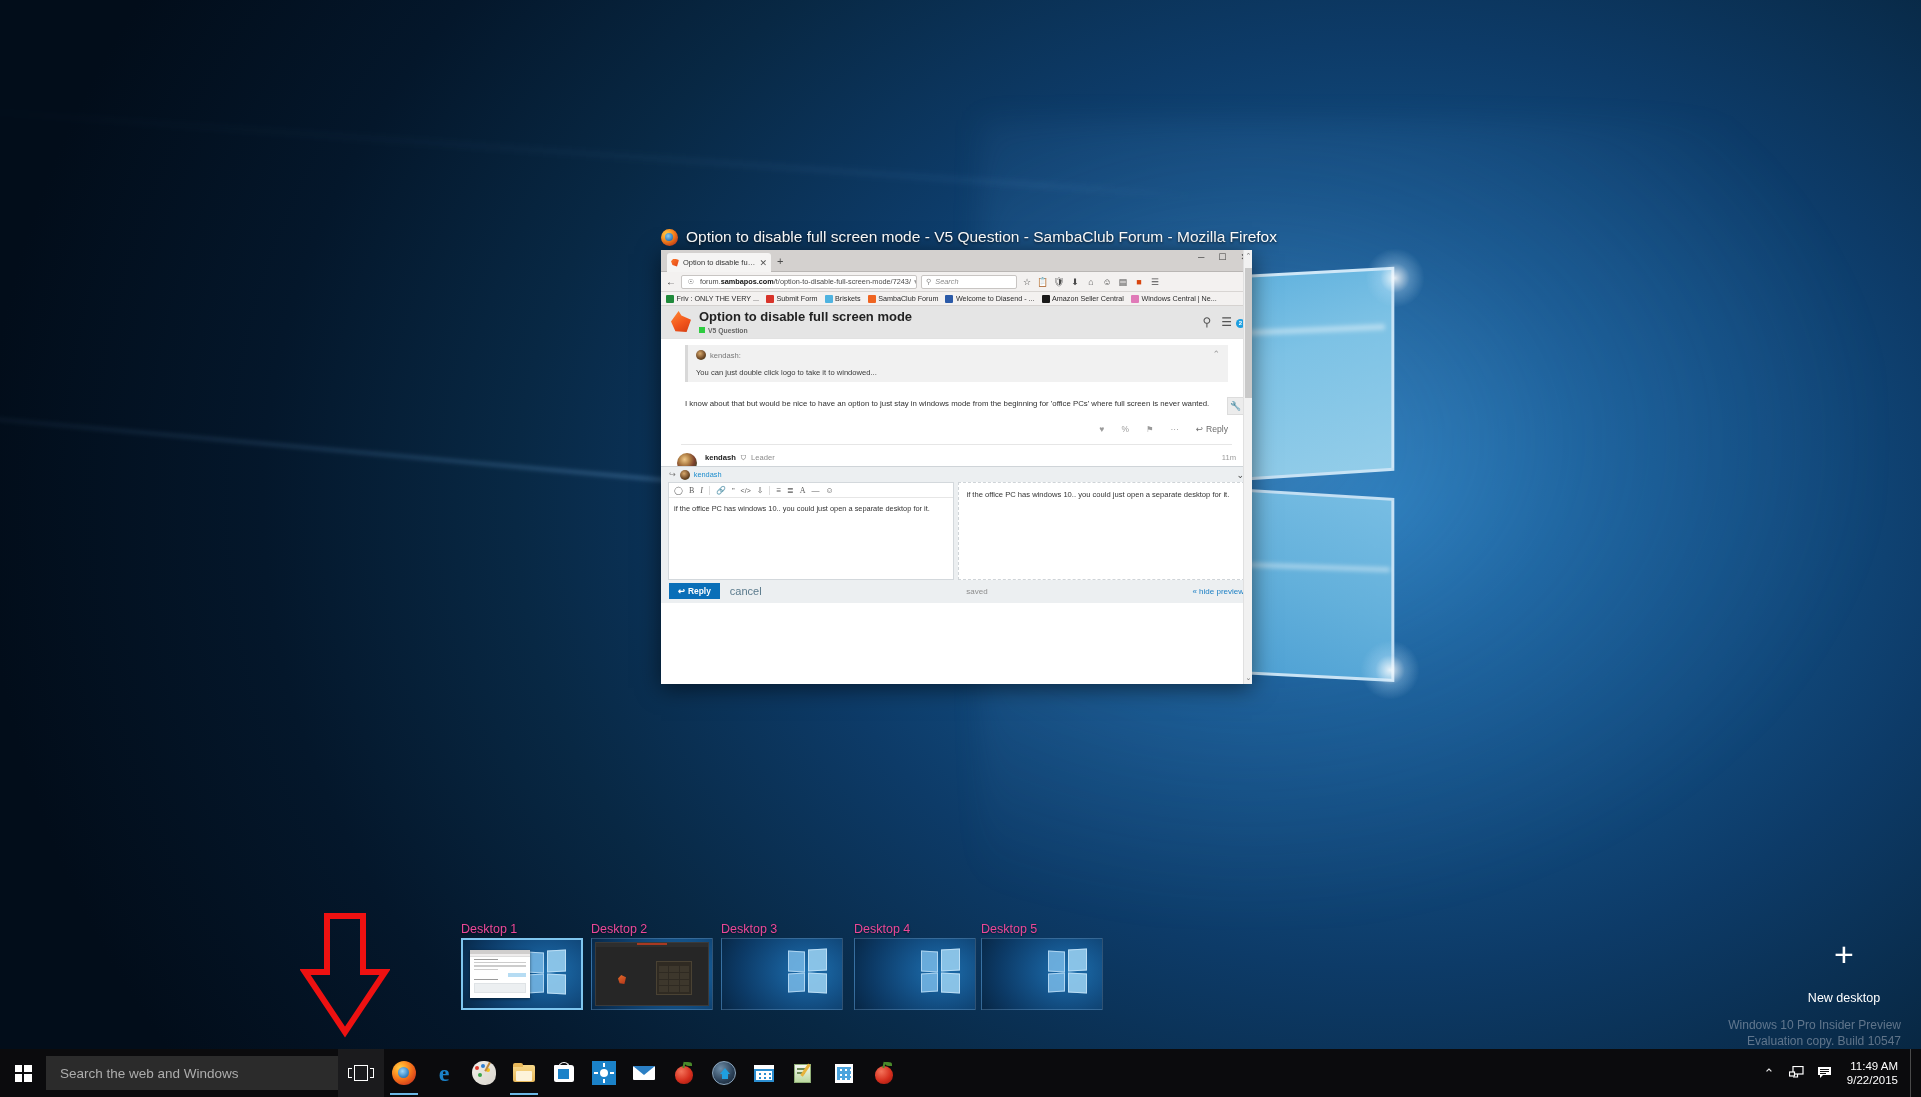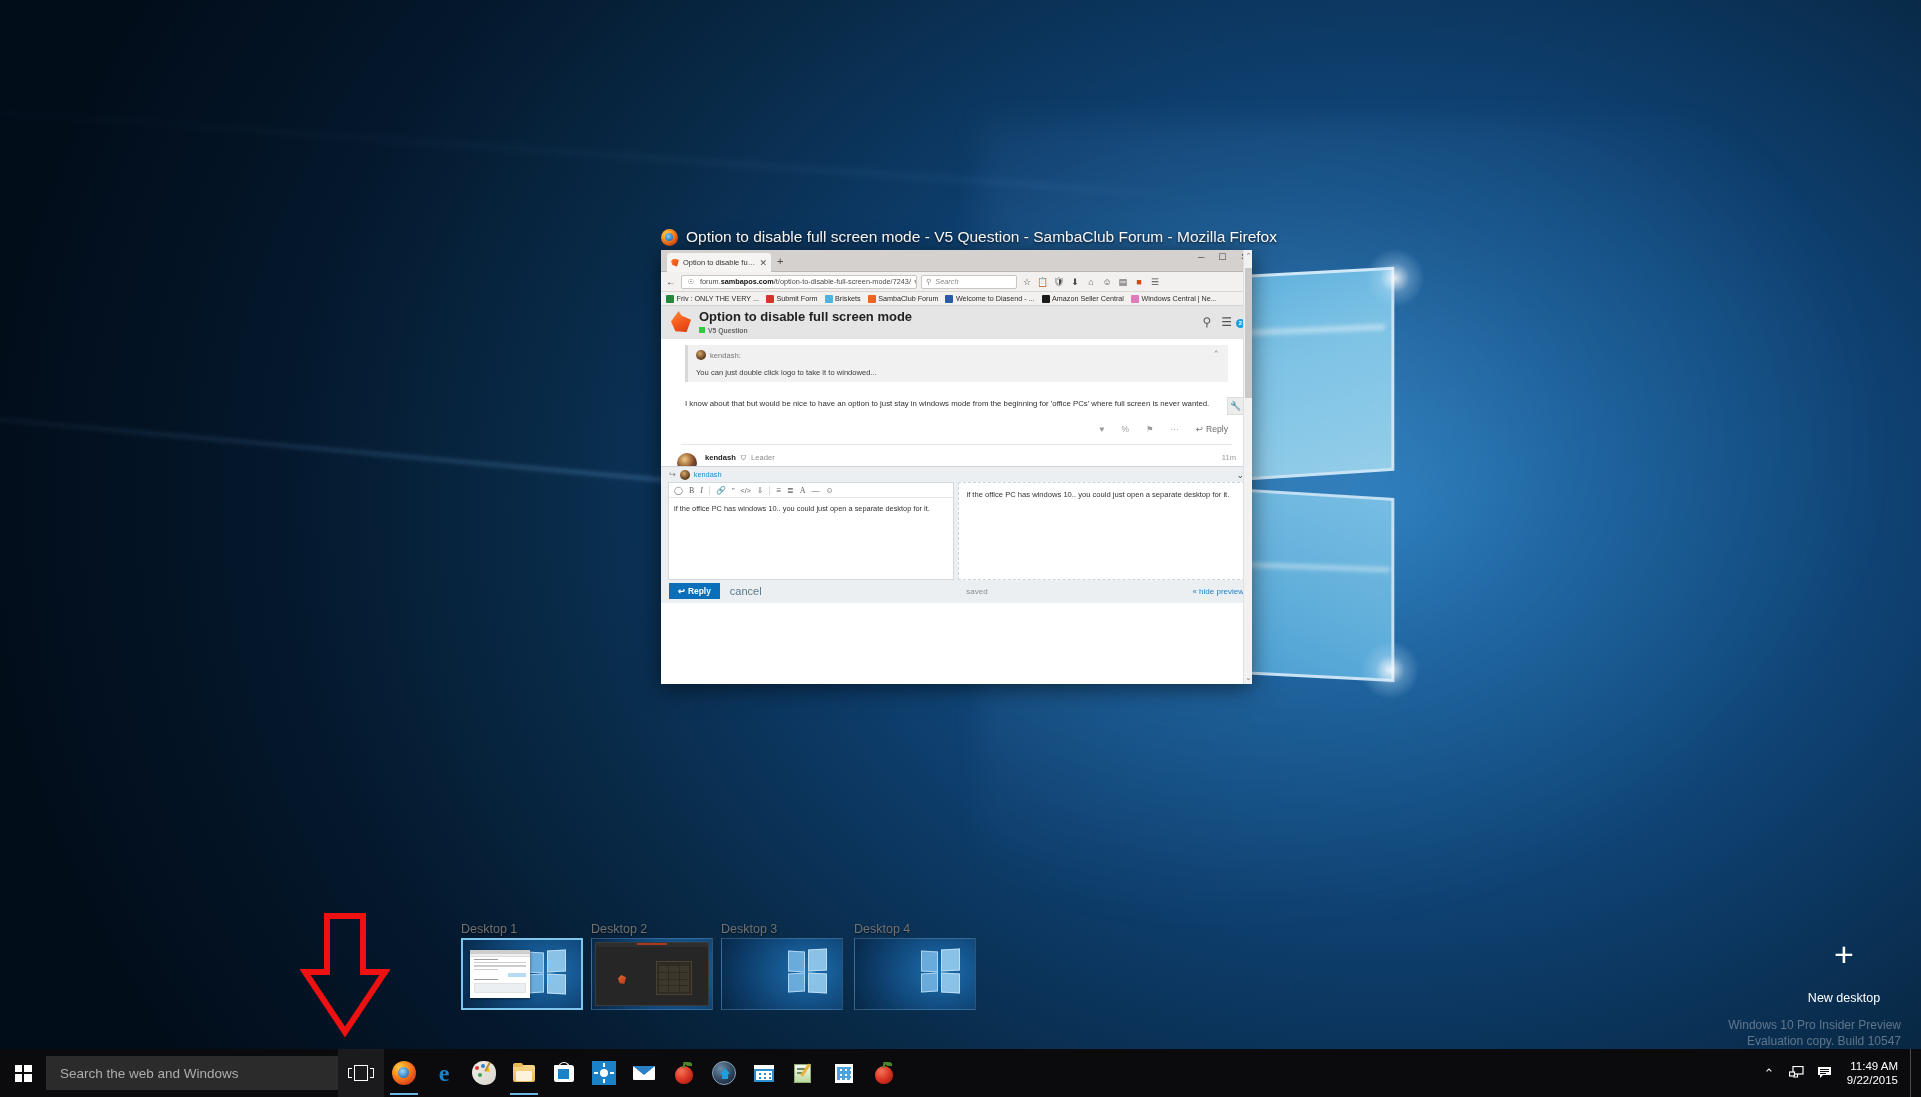--- a/index.html
+++ b/index.html
@@ -276,21 +276,21 @@
   #pg-scroll .arrow { position: absolute; left: 0; width: 9px; text-align: center; font-size: 7px; color: #707070; }
 
   
   #desk-strip {
     position: absolute; left: 0; bottom: 65px; width: 1921px; height: 130px;
   }
   .desk {
     position: absolute; top: 20px; width: 122px;
   }
   .desk-label {
-    font-size: 12.5px; color: #737373; font-weight: 400; margin-bottom: 2px;
+    font-size: 12.5px; color: #ec4899; font-weight: 400; margin-bottom: 2px;
     text-shadow: 0 1px 2px rgba(0,0,0,.6);
   }
   .desk-thumb {
     width: 122px; height: 72px; position: relative; overflow: hidden;
     border: 1px solid rgba(150,190,225,.28);
     background: radial-gradient(ellipse 150px 120px at 72% 46%, #1d6fae 0%, #14538a 24%, #0c3a66 46%, #06203a 72%, #020d1a 100%);
   }
   .desk.active .desk-thumb { border: 2px solid #7fc6ef; }
   .mini-flag { position: absolute; right: 14px; top: 10px; width: 40px; height: 46px; }
   .mf { position: absolute; background: rgba(120,185,230,.85); border: .6px solid rgba(220,240,255,.6); }
@@ -675,20 +675,31 @@
     <div class="desk-thumb">
       <div class="mini-flag">
         <span class="mf tl"></span>
           <span class="mf tr"></span>
           <span class="mf bl"></span>
           <span class="mf br"></span>
       </div>
     </div>
   </div>
 
+  <div class="desk" style="left:981px">
+    <div class="desk-label">Desktop 5</div>
+    <div class="desk-thumb">
+      <div class="mini-flag">
+        <span class="mf tl"></span>
+          <span class="mf tr"></span>
+          <span class="mf bl"></span>
+          <span class="mf br"></span>
+      </div>
+    </div>
+  </div>
 </div>
 
 <div id="new-desktop">
   <div id="nd-plus">+</div>
   <div id="nd-label">New desktop</div>
 </div>
 
 <div id="watermark">
   <div>Windows 10 Pro Insider Preview</div>
   <div>Evaluation copy. Build 10547</div>

